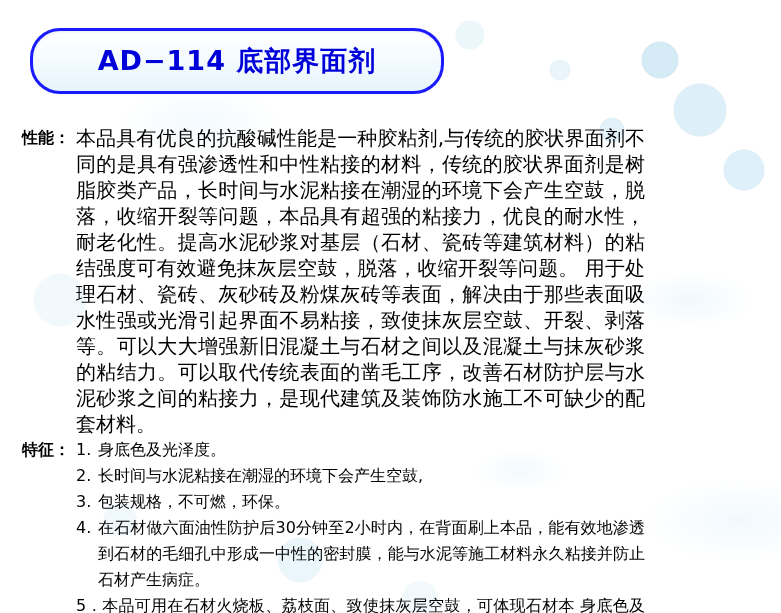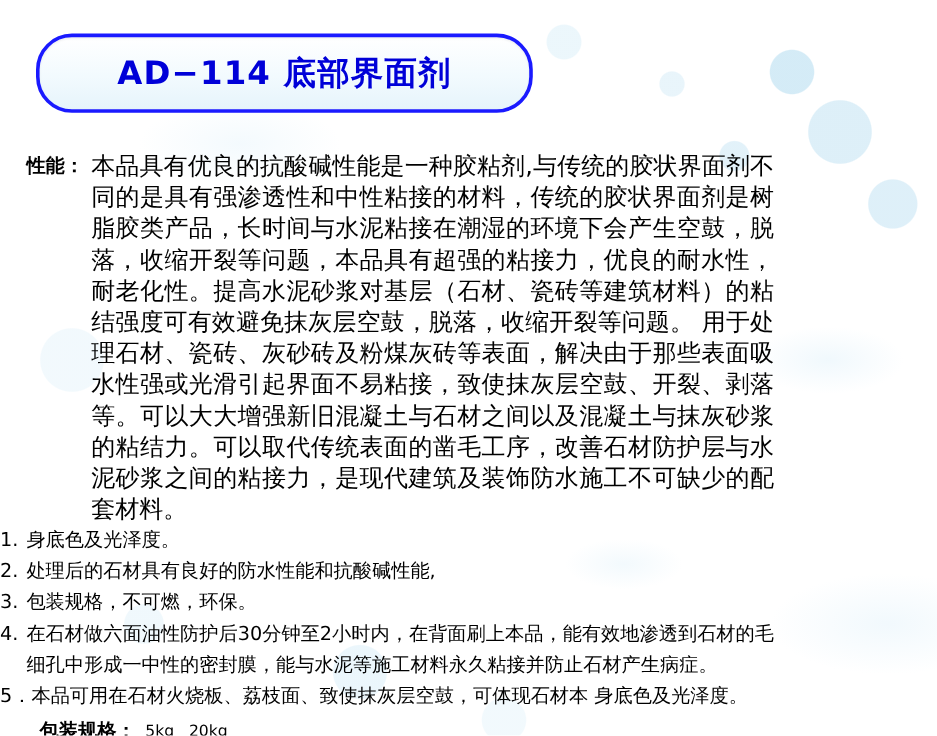--- a/index.html
+++ b/index.html
@@ -152,28 +152,29 @@
   </div>
 
   <div class="content">
 
     <div class="row">
       <div class="label">性能：</div>
       <p class="para">本品具有优良的抗酸碱性能是一种胶粘剂,与传统的胶状界面剂不同的是具有强渗透性和中性粘接的材料，传统的胶状界面剂是树脂胶类产品，长时间与水泥粘接在潮湿的环境下会产生空鼓，脱落，收缩开裂等问题，本品具有超强的粘接力，优良的耐水性，耐老化性。提高水泥砂浆对基层（石材、瓷砖等建筑材料）的粘结强度可有效避免抹灰层空鼓，脱落，收缩开裂等问题。 用于处理石材、瓷砖、灰砂砖及粉煤灰砖等表面，解决由于那些表面吸水性强或光滑引起界面不易粘接，致使抹灰层空鼓、开裂、剥落等。可以大大增强新旧混凝土与石材之间以及混凝土与抹灰砂浆的粘结力。可以取代传统表面的凿毛工序，改善石材防护层与水泥砂浆之间的粘接力，是现代建筑及装饰防水施工不可缺少的配套材料。</p>
     </div>
 
     <div class="row">
+      <div class="label">特征：</div>
       <div class="features">
         <div class="feature-line">
           <span class="feature-num">1.</span>
           <span class="feature-text">身底色及光泽度。</span>
         </div>
         <div class="feature-line">
           <span class="feature-num">2.</span>
-          <span class="feature-text">处理后的石材具有良好的防水性能和抗酸碱性能,</span>
+          <span class="feature-text">长时间与水泥粘接在潮湿的环境下会产生空鼓,</span>
         </div>
         <div class="feature-line">
           <span class="feature-num">3.</span>
           <span class="feature-text">包装规格，不可燃，环保。</span>
         </div>
         <div class="feature-line">
           <span class="feature-num">4.</span>
           <span class="feature-text">在石材做六面油性防护后30分钟至2小时内，在背面刷上本品，能有效地渗透到石材的毛细孔中形成一中性的密封膜，能与水泥等施工材料永久粘接并防止石材产生病症。</span>
         </div>
         <div class="feature-line">

